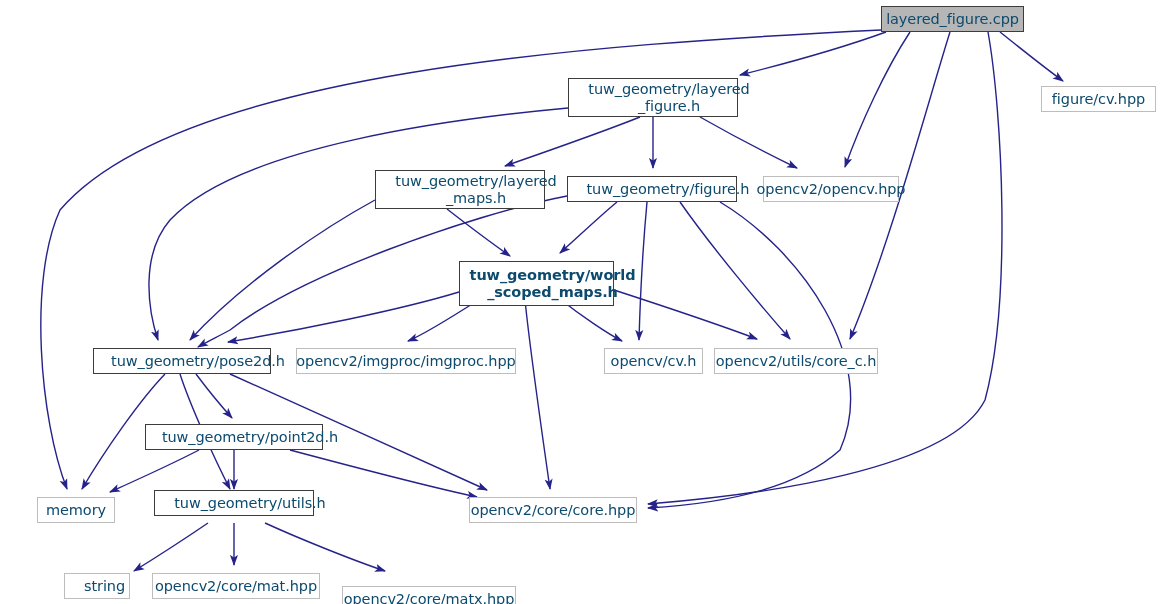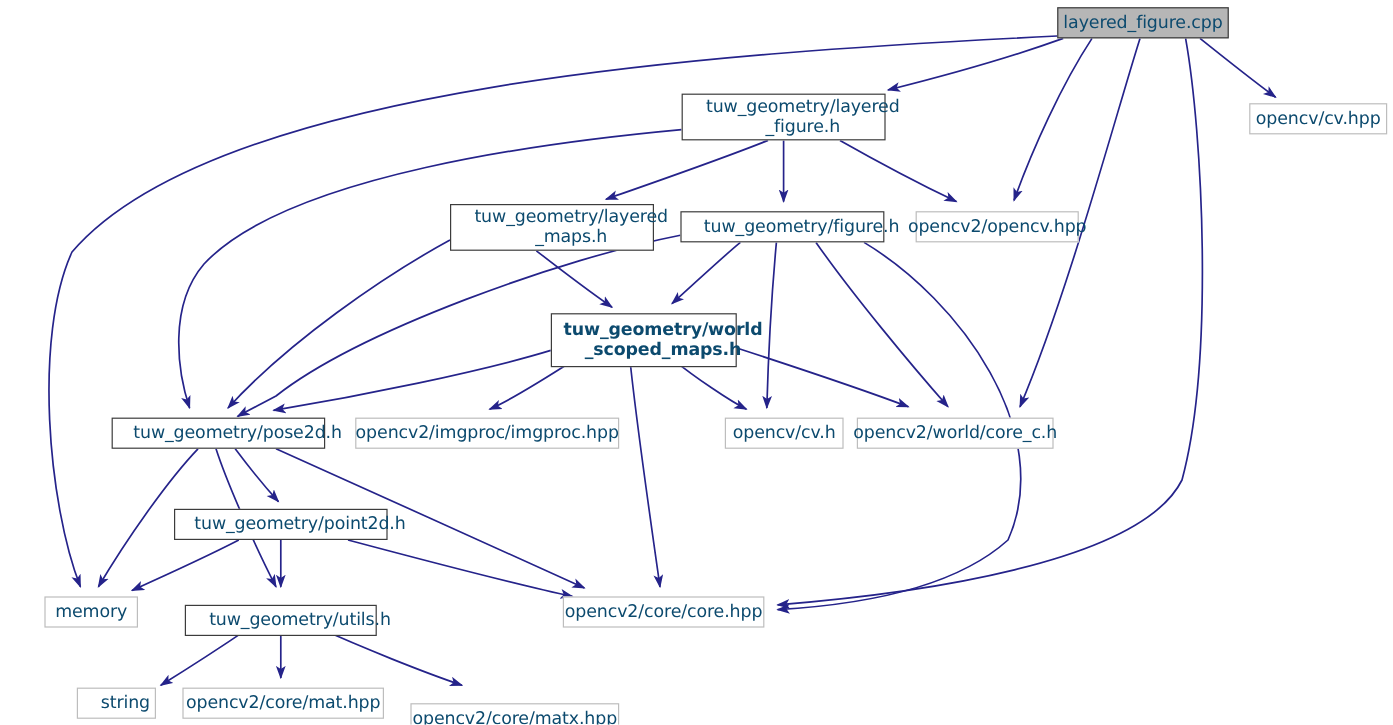--- a/index.html
+++ b/index.html
@@ -95,34 +95,34 @@
         <path d="M 199,450 C 170,465 130,483 110,492" class="edge-path" marker-end="url(#arrowhead)"></path>
         <path d="M 234,450 L 234,489" class="edge-path" marker-end="url(#arrowhead)"></path>
         <path d="M 290,450 C 350,466 430,487 477,497" class="edge-path" marker-end="url(#arrowhead)"></path>
         <path d="M 208,523 C 186,538 155,558 134,571" class="edge-path" marker-end="url(#arrowhead)"></path>
         <path d="M 234,523 L 234,565" class="edge-path" marker-end="url(#arrowhead)"></path>
         <path d="M 265,523 C 300,539 355,561 385,571" class="edge-path" marker-end="url(#arrowhead)"></path>
       </g>
   </svg>
   <div id="nodes-group">
       <div class="node-box current" style="left: 881px; top: 6px; width: 143px; height: 26px;">layered_figure.cpp</div>
-      <div class="node-box " style="left: 1041px; top: 86px; width: 115px; height: 26px;">opencv/cv.hpp</div>
+      <div class="node-box " style="left: 1041px; top: 86px; width: 115px; height: 26px;">figure/cv.hpp</div>
       <div class="node-box internal" style="left: 568px; top: 78px; width: 170px; height: 39px;">tuw_geometry/layered
 _figure.h</div>
       <div class="node-box internal" style="left: 375px; top: 170px; width: 170px; height: 39px;">tuw_geometry/layered
 _maps.h</div>
       <div class="node-box internal" style="left: 567px; top: 176px; width: 170px; height: 26px;">tuw_geometry/figure.h</div>
       <div class="node-box " style="left: 763px; top: 176px; width: 136px; height: 26px;">opencv2/opencv.hpp</div>
       <div class="node-box internal" style="left: 459px; top: 261px; width: 155px; height: 45px; font-weight: bold;">tuw_geometry/world
 _scoped_maps.h</div>
       <div class="node-box internal" style="left: 93px; top: 348px; width: 178px; height: 26px;">tuw_geometry/pose2d.h</div>
       <div class="node-box " style="left: 296px; top: 348px; width: 220px; height: 26px;">opencv2/imgproc/imgproc.hpp</div>
       <div class="node-box " style="left: 604px; top: 348px; width: 99px; height: 26px;">opencv/cv.h</div>
-      <div class="node-box " style="left: 714px; top: 348px; width: 164px; height: 26px;">opencv2/world/core_c.h</div>
+      <div class="node-box " style="left: 714px; top: 348px; width: 164px; height: 26px;">opencv2/utils/core_c.h</div>
       <div class="node-box internal" style="left: 145px; top: 424px; width: 178px; height: 26px;">tuw_geometry/point2d.h</div>
       <div class="node-box " style="left: 37px; top: 497px; width: 78px; height: 26px;">memory</div>
-      <div class="node-box internal" style="left: 154px; top: 504px; width: 160px; height: 26px;">tuw_geometry/utils.h</div>
+      <div class="node-box internal" style="left: 154px; top: 490px; width: 160px; height: 26px;">tuw_geometry/utils.h</div>
       <div class="node-box " style="left: 469px; top: 497px; width: 168px; height: 26px;">opencv2/core/core.hpp</div>
       <div class="node-box " style="left: 64px; top: 573px; width: 66px; height: 26px; padding-left: 15px;">string</div>
       <div class="node-box " style="left: 152px; top: 573px; width: 168px; height: 26px;">opencv2/core/mat.hpp</div>
       <div class="node-box " style="left: 342px; top: 586px; width: 174px; height: 26px;">opencv2/core/matx.hpp</div>
     </div>
 </div>
 
 </body></html>

